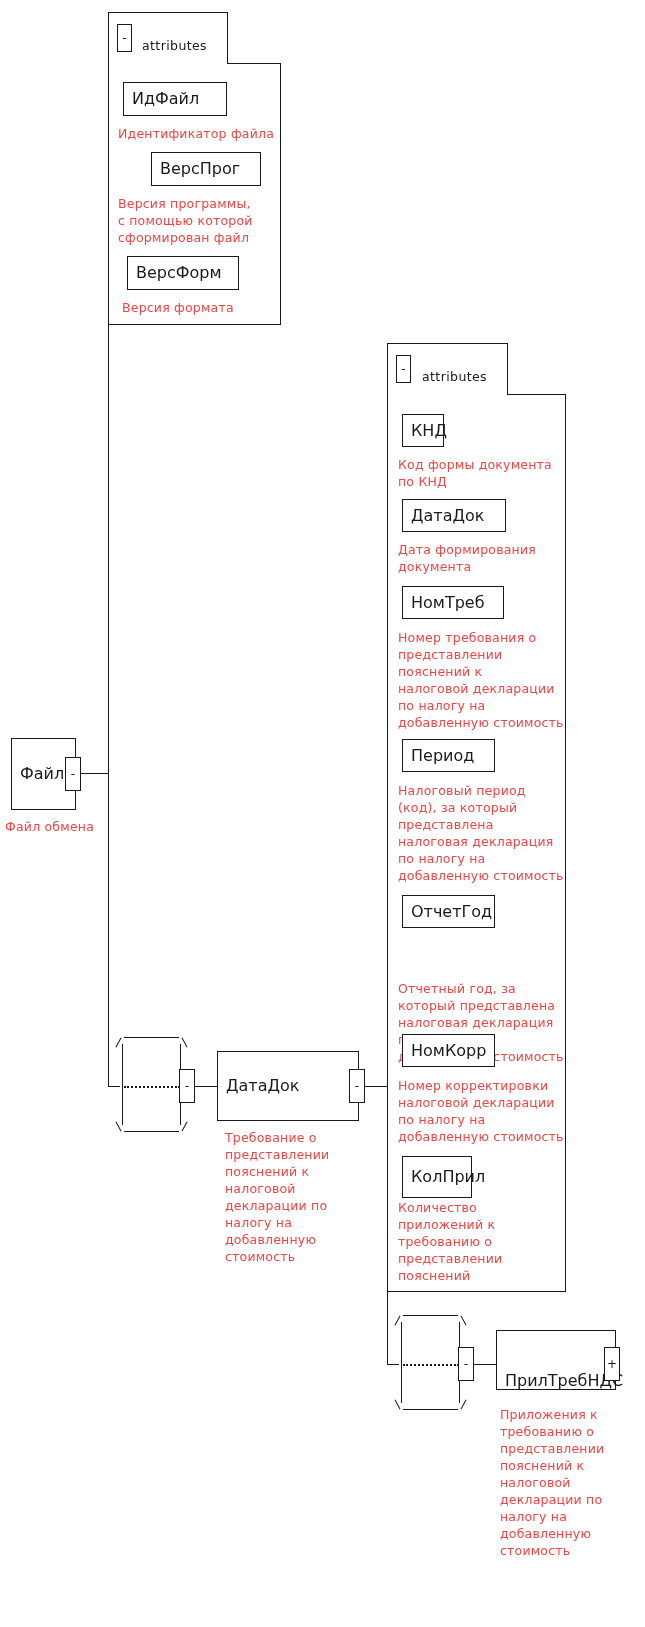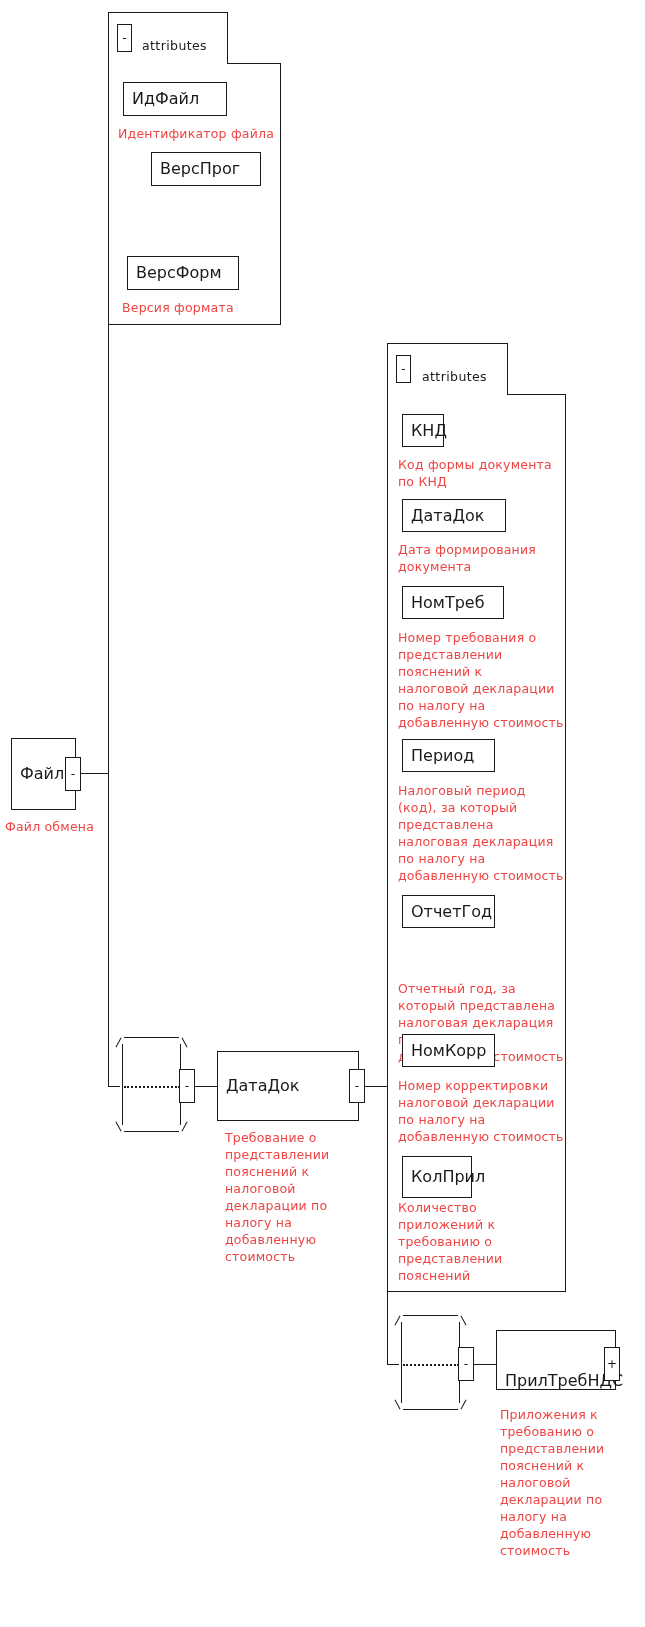--- a/index.html
+++ b/index.html
@@ -116,20 +116,23 @@
   </div>
 
   <div class="box attrbox" style="left:123px; top:82px; width:104px; height:34px;">
     <span>ИдФайл</span>
   </div>
   <div class="caption" style="left:118px; top:125px; width:180px;">Идентификатор файла</div>
 
   <div class="box attrbox" style="left:123px; top:152px; width:110px; height:34px;margin-left:28px;">
     <span>ВерсПрог</span>
   </div>
+  <div class="caption" style="left:118px; top:195px; width:180px;">Версия программы,
+с помощью которой
+сформирован файл</div>
 
   <div class="box attrbox" style="left:127px; top:256px; width:112px; height:34px;">
     <span>ВерсФорм</span>
   </div>
   <div class="caption" style="left:122px; top:299px; width:180px;">Версия формата</div>
 
   <div class="groupframe" style="left:387px; top:343px; width:121px; height:52px; border-bottom:none;"></div>
   <div class="hline" style="left:507px; top:394px; width:59px;"></div>
   <div class="groupframe" style="left:387px; top:394px; width:179px; height:898px; border-top:none;"></div>
 

